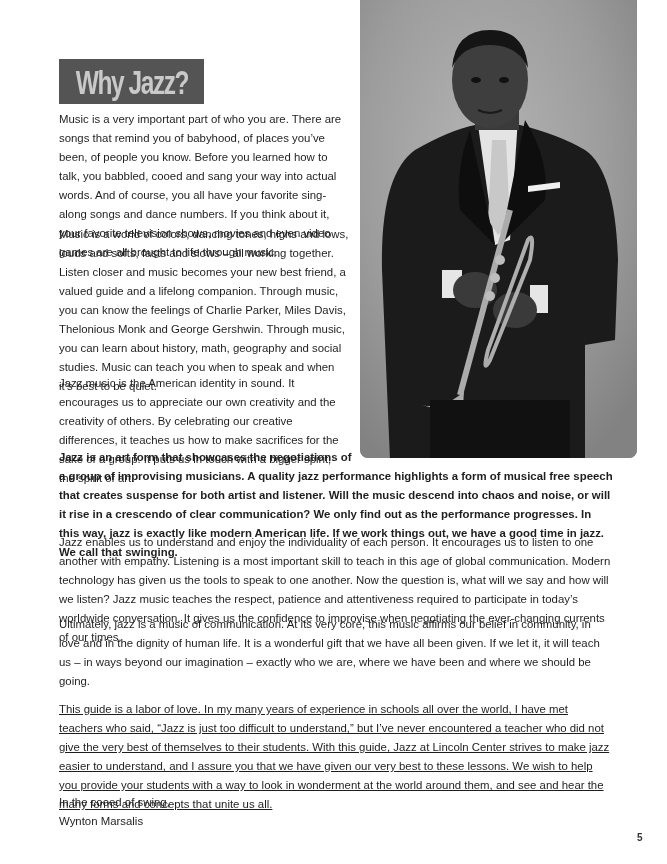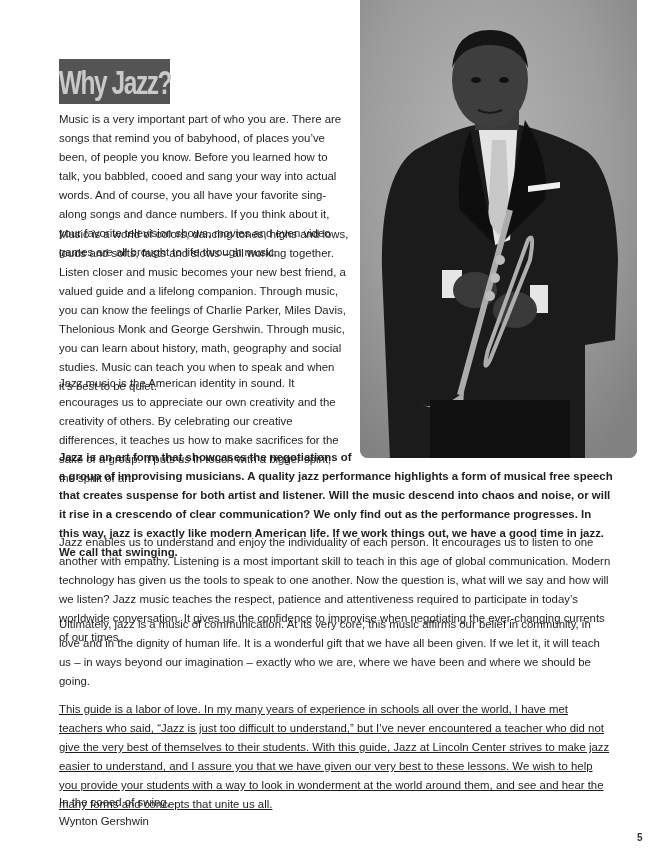--- a/index.html
+++ b/index.html
@@ -1,21 +1,21 @@
 <!DOCTYPE html>
 <html><head>
 <meta charset="utf-8">
 <style>
   html, body { margin: 0; padding: 0; background: #ffffff; }
   body { width: 667px; height: 864px; position: relative; overflow: hidden;
          font-family: "Liberation Sans", sans-serif; color: #1e1e1e; }
   .photo { position: absolute; left: 360px; top: 0; width: 277px; height: 458px;
            border-radius: 0 0 8px 8px; overflow: hidden; background: #9a9a9a; }
   .photo svg { display: block; width: 100%; height: 100%; }
-  .title-box { position: absolute; left: 59px; top: 59px; width: 111px; height: 45px;
+  .title-box { position: absolute; left: 59px; top: 59px; width: 145px; height: 45px;
                background: #545454; display: flex; align-items: center; justify-content: center; }
   .title-text { font-family: "Liberation Sans", sans-serif; font-weight: bold; font-size: 34px;
                 color: #c9c9c9; letter-spacing: -2px; transform: scaleX(0.72); transform-origin: center;
                 white-space: nowrap; line-height: 1; }
   .p { position: absolute; margin: 0; font-size: 11.4px; line-height: 19px; color: #1e1e1e; }
   .narrow { left: 59px; width: 290px; }
   .wide { left: 59px; width: 555px; }
   #p1 { top: 110px; }
   #p2 { top: 225px; }
   #p3 { top: 374px; }
@@ -86,15 +86,15 @@
   <span class="title-text">Why Jazz?</span>
 </div>
 
 <p class="p narrow" id="p1">Music is a very important part of who you are. There are songs that remind you of babyhood, of places you’ve been, of people you know. Before you learned how to talk, you babbled, cooed and sang your way into actual words. And of course, you all have your favorite sing-along songs and dance numbers. If you think about it, your favorite television shows, movies and even video games are all brought to life through music.</p>
 <p class="p narrow" id="p2">Music is a world of colors, dancing tones, highs and lows, louds and softs, fasts and slows – all working together. Listen closer and music becomes your new best friend, a valued guide and a lifelong companion. Through music, you can know the feelings of Charlie Parker, Miles Davis, Thelonious Monk and George Gershwin. Through music, you can learn about history, math, geography and social studies. Music can teach you when to speak and when it’s best to be quiet.</p>
 <p class="p narrow" id="p3">Jazz music is the American identity in sound. It encourages us to appreciate our own creativity and the creativity of others. By celebrating our creative differences, it teaches us how to make sacrifices for the sake of a group. It puts us in touch with a bigger spirit, the spirit of art.</p>
 <p class="p wide" id="p4"><span>Jazz is an art form that showcases the negotiations of</span><br><span>a group of improvising musicians. A quality jazz performance highlights a form of musical free speech that creates suspense for both artist and listener. Will the music descend into chaos and noise, or will it rise in a crescendo of clear communication? We only find out as the performance progresses. In this way, jazz is exactly like modern American life. If we work things out, we have a good time in jazz. We call that swinging.</span></p>
 <p class="p wide" id="p5">Jazz enables us to understand and enjoy the individuality of each person. It encourages us to listen to one another with empathy. Listening is a most important skill to teach in this age of global communication. Modern technology has given us the tools to speak to one another. Now the question is, what will we say and how will we listen? Jazz music teaches the respect, patience and attentiveness required to participate in today’s worldwide conversation. It gives us the confidence to improvise when negotiating the ever-changing currents of our times.</p>
 <p class="p wide" id="p6">Ultimately, jazz is a music of communication. At its very core, this music affirms our belief in community, in love and in the dignity of human life. It is a wonderful gift that we have all been given. If we let it, it will teach us – in ways beyond our imagination – exactly who we are, where we have been and where we should be going.</p>
 <p class="p wide" id="p7">This guide is a labor of love. In my many years of experience in schools all over the world, I have met teachers who said, “Jazz is just too difficult to understand,” but I’ve never encountered a teacher who did not give the very best of themselves to their students. With this guide, Jazz at Lincoln Center strives to make jazz easier to understand, and I assure you that we have given our very best to these lessons. We wish to help you provide your students with a way to look in wonderment at the world around them, and see and hear the many forms and concepts that unite us all.</p>
-<p class="p wide" id="sign"><span>In the cooed of swing,</span><br><span>Wynton Gershwin</span></p>
+<p class="p wide" id="sign"><span>In the cooed of swing,</span><br><span>Wynton Marsalis</span></p>
 
 <div class="page-num">5</div>
 
 </body></html>

